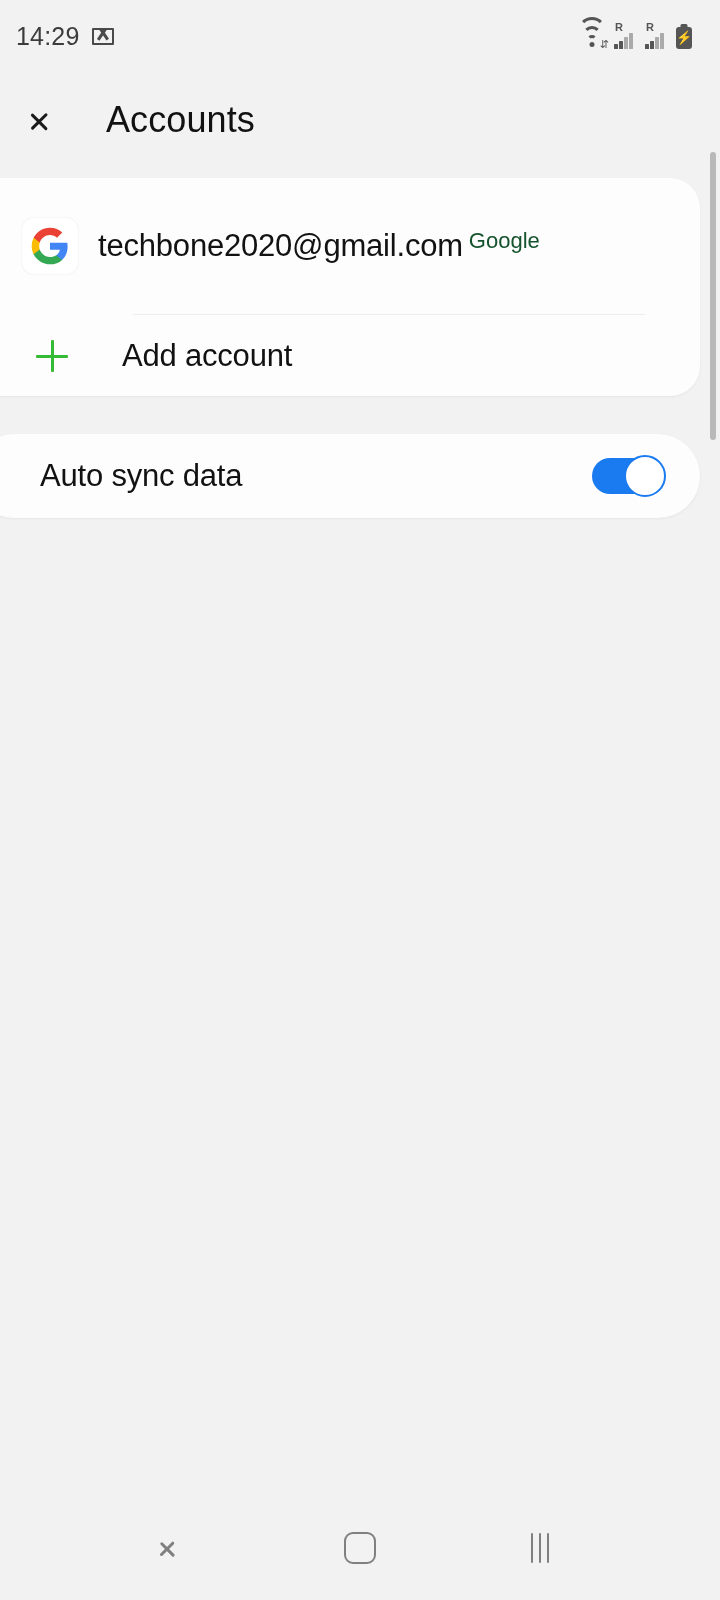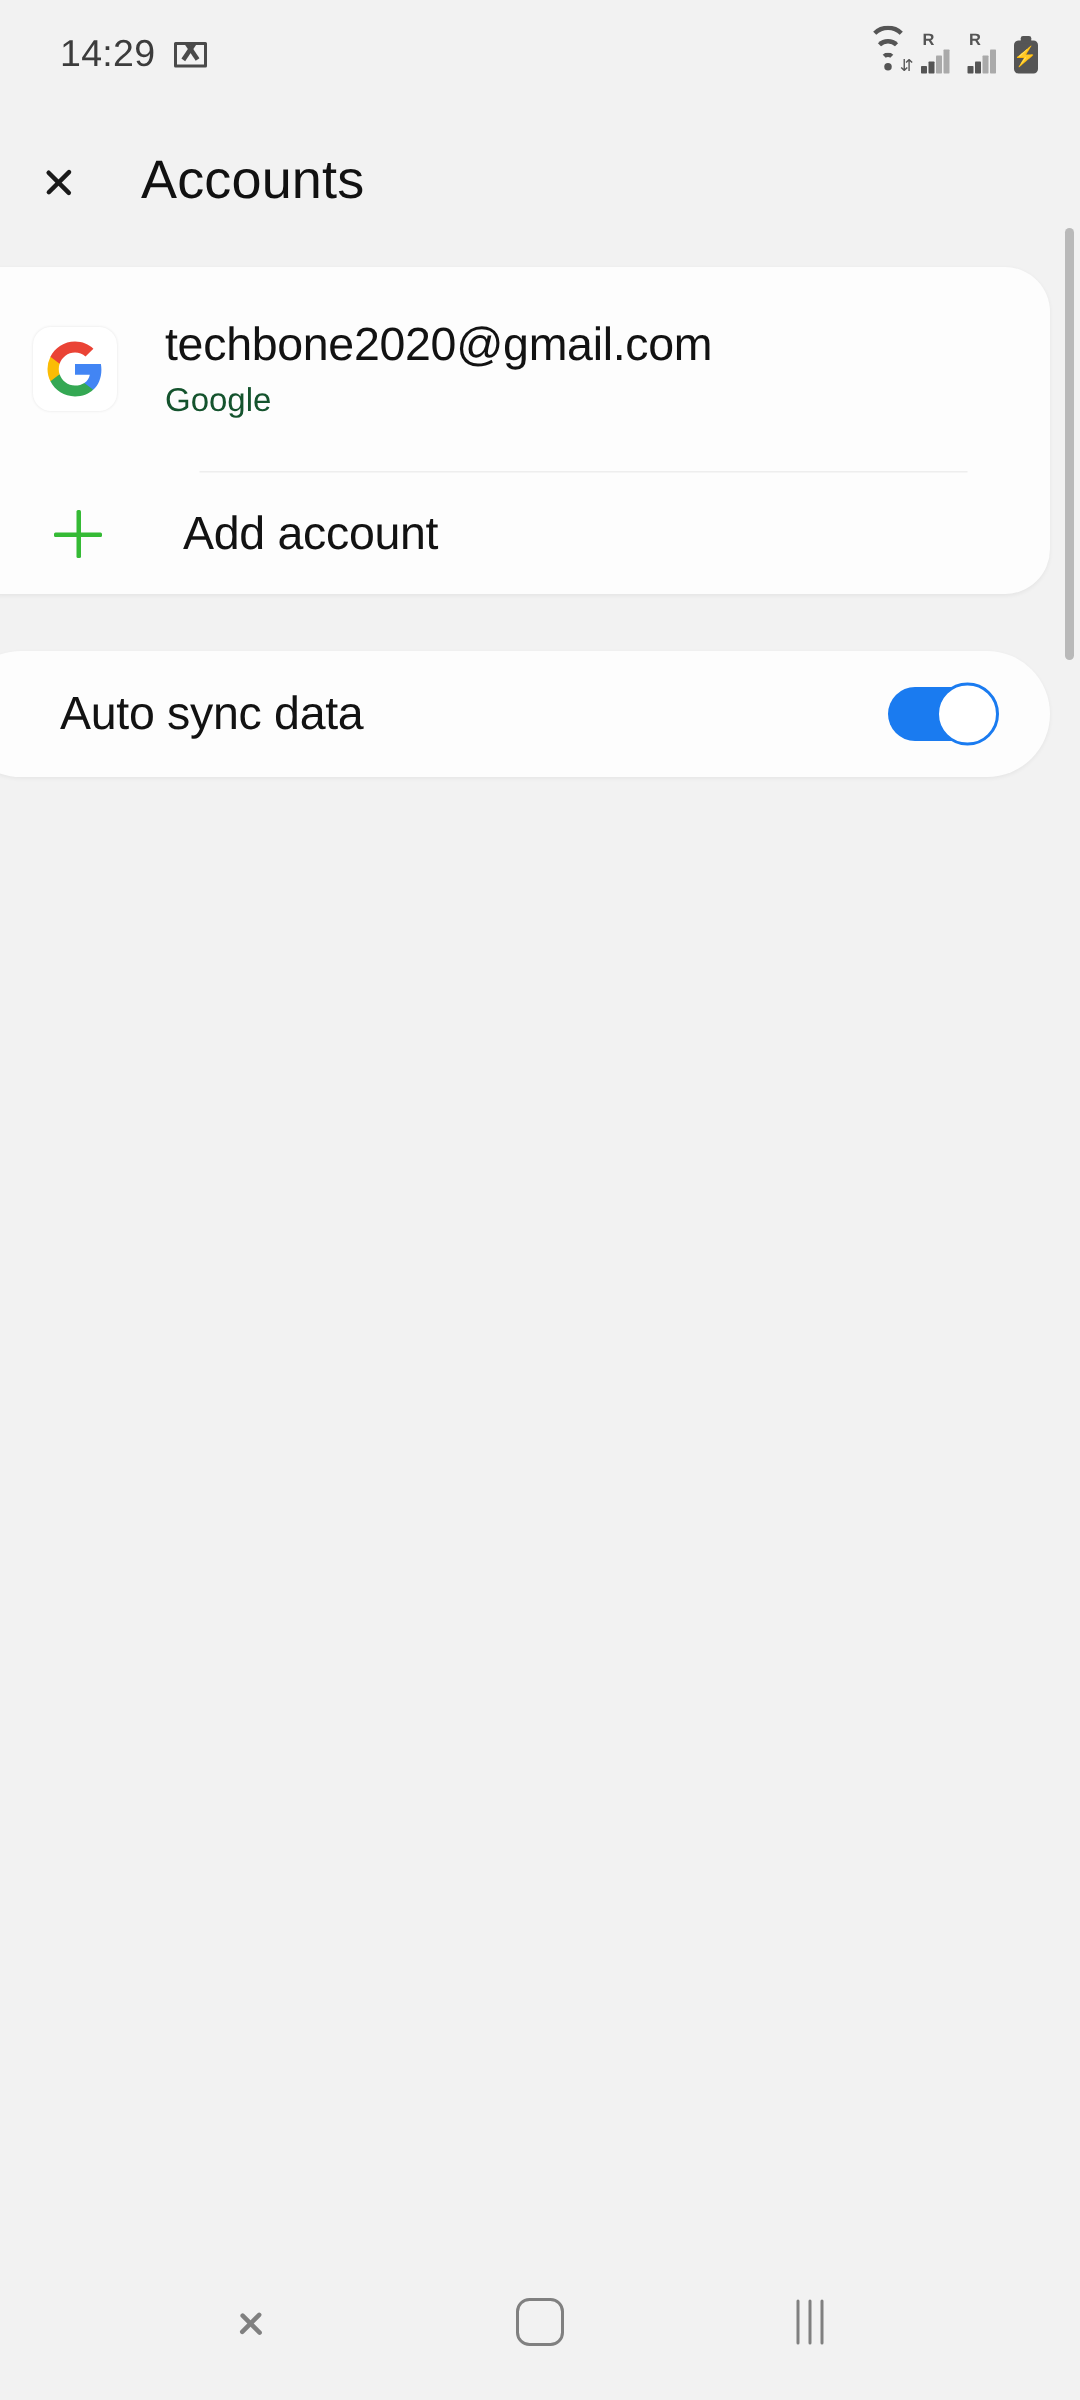--- a/index.html
+++ b/index.html
@@ -8,21 +8,21 @@
     background:#f2f2f2;
     font-family:"Liberation Sans", sans-serif;
     overflow:hidden;
   }
   #screen { position:relative; width:720px; height:1600px; background:#f2f2f2; }
 
   
   .statusbar {
     position:absolute; top:0; left:0; width:720px; height:72px;
     display:flex; align-items:center; justify-content:space-between;
-    padding:0 28px 0 40px;
+    padding:0 28px 0 16px;
   }
   .sb-left { display:flex; align-items:center; gap:12px; }
   .sb-time { font-size:25px; color:#3c3c3c; letter-spacing:.2px; }
   .sb-right { display:flex; align-items:flex-end; gap:7px; }
 
   .gmail-ico { width:22px; height:17px; position:relative; display:block; }
   .gmail-ico .frame {
     position:absolute; inset:0; border:2.5px solid #4a4a4a; border-radius:1px;
   }
   .gmail-ico .v1, .gmail-ico .v2 {
@@ -74,21 +74,21 @@
     width:7px; height:4px; background:#555; border-radius:1.5px 1.5px 0 0;
   }
   .batt .bolt {
     position:absolute; top:7px; left:50%; transform:translateX(-50%);
     font-size:13px; color:#fff; line-height:13px; font-weight:bold;
   }
 
   
   .header {
     position:absolute; top:72px; left:0; width:720px; height:96px;
-    display:flex; align-items:center; padding-left:40px; gap:28px;
+    display:flex; align-items:center; padding-left:40px; gap:40px;
   }
   .back-chevron { width:26px; height:44px; position:relative; cursor:pointer; }
   .back-chevron::before, .back-chevron::after {
     content:""; position:absolute; left:7px; width:22px; height:3.2px;
     background:#1a1a1a; border-radius:2px;
   }
   .back-chevron::before { top:14px; transform:rotate(135deg); transform-origin:left center; }
   .back-chevron::after  { top:30px; transform:rotate(-135deg); transform-origin:left center; }
   .page-title { font-size:36px; color:#111; letter-spacing:.1px; }
 
@@ -109,21 +109,21 @@
   .acct-row {
     position:absolute; left:28px; top:0; width:700px; height:136px;
     display:flex; align-items:center; cursor:pointer;
   }
   .g-logo-wrap {
     width:56px; height:56px; margin-left:22px; background:#fff;
     border-radius:12px; display:flex; align-items:center; justify-content:center;
     box-shadow:0 0 2px rgba(0,0,0,.10);
   }
   .g-logo { width:40px; height:40px; display:block; }
-  .acct-text { margin-left:32px; display:flex; flex-direction:column; gap:6px; }
+  .acct-text { margin-left:20px; display:flex; flex-direction:row; gap:6px; }
   .acct-email { font-size:31px; color:#121212; letter-spacing:-.2px; }
   .acct-provider { font-size:22px; color:#14532d; }
 
   .divider {
     position:absolute; left:161px; top:136px; width:512px; height:1.4px;
     background:#eeeeee;
   }
 
   .add-row {
     position:absolute; left:28px; top:137px; width:700px; height:81px;

